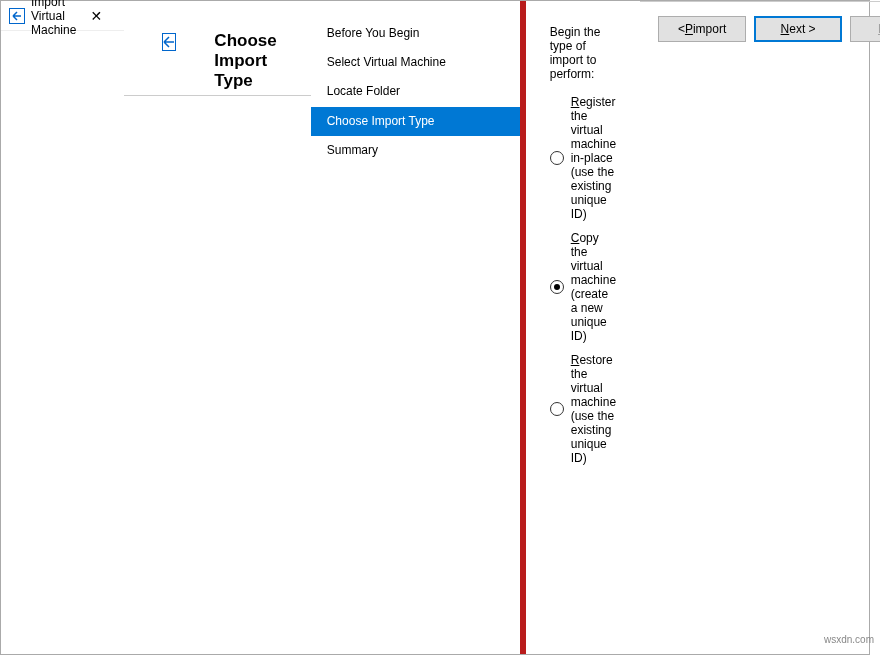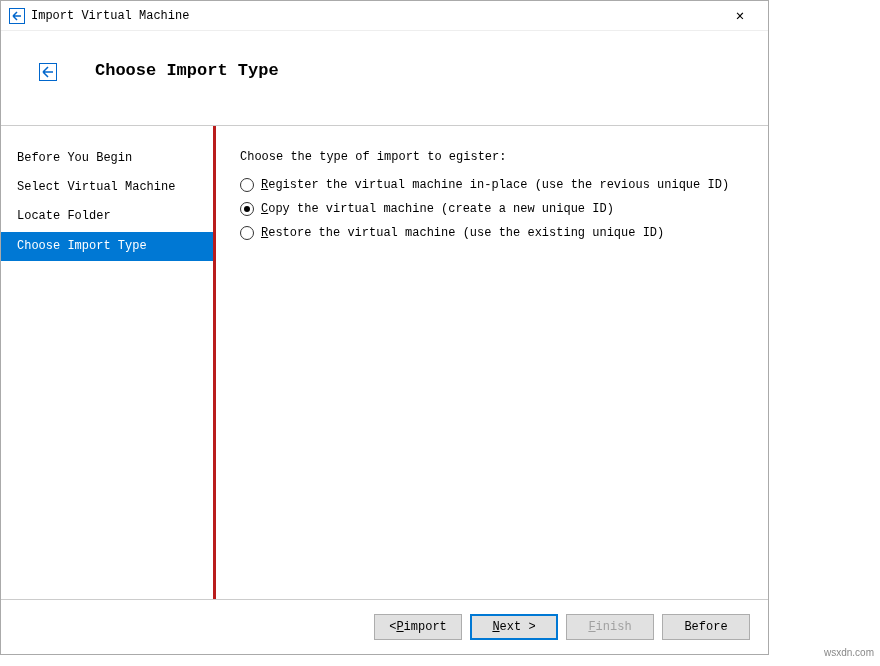--- a/index.html
+++ b/index.html
@@ -10,28 +10,26 @@
     body {
       font-family: "Segoe UI", Tahoma, sans-serif;
       font-size: 12px;
       background: #fff;
       width: 880px;
       height: 666px;
       position: relative;
       overflow: hidden;
     }
     .window {
-      width: 769px;
+      width: 870px;
       height: 655px;
       border: 1px solid #aaa;
       background: #fff;
       position: relative;
       display: flex;
-      flex-direction: column;
-      font-family: Liberation Mono, monospace;
     }
     .titlebar {
       height: 30px;
       display: flex;
       align-items: center;
       padding: 0 8px;
       border-bottom: 1px solid #eee;
     }
     .titlebar .app-icon {
       width: 16px;
@@ -87,21 +85,21 @@
       margin-left: 38px;
     }
     .body {
       flex: 1;
       display: flex;
       background: #fff;
     }
     .sidebar {
       width: 215px;
       padding: 18px 0;
-      border-right: 3px solid #b91c1c;
+      border-right: 6px solid #b91c1c;
     }
     .sidebar .step {
       padding: 5px 16px;
       font-size: 12px;
       color: #000;
       cursor: pointer;
       line-height: 1.6;
     }
     .sidebar .step.active {
       background: #0078d4;
@@ -175,21 +173,21 @@
     .btn .ul { text-decoration: underline; }
     .btn.default {
       border: 2px solid #0078d4;
     }
     .btn.disabled {
       color: #a0a0a0;
       cursor: default;
     }
     .watermark {
       position: absolute;
-      bottom: 8px;
+      bottom: 21px;
       right: 6px;
       font-size: 10px;
       color: #888;
     }
   </style>
 </head>
 <body>
 
 <div class="window">
 
@@ -211,29 +209,30 @@
     </span>
     <h1>Choose Import Type</h1>
   </div>
 
   <div class="body">
     <div class="sidebar">
       <div class="step"><span>Before You Begin</span></div>
       <div class="step"><span>Select Virtual Machine</span></div>
       <div class="step"><span>Locate Folder</span></div>
       <div class="step active"><span>Choose Import Type</span></div>
+      <div class="step"><span>Summary</span></div>
     </div>
 
     <div class="content">
-      <div class="instruction">Choose the type of import to egister:</div>
+      <div class="instruction">Begin the type of import to perform:</div>
       <div class="radio-group">
 
         <label class="radio-row">
           <span class="radio-outer"></span>
-          <span class="radio-label"><span class="ul">R</span><span>egister the virtual machine in-place (use the revious unique ID)</span></span>
+          <span class="radio-label"><span class="ul">R</span><span>egister the virtual machine in-place (use the existing unique ID)</span></span>
         </label>
 
         <label class="radio-row">
           <span class="radio-outer">
               <span class="radio-inner"></span>
             </span>
           <span class="radio-label"><span class="ul">C</span><span>opy the virtual machine (create a new unique ID)</span></span>
         </label>
 
         <label class="radio-row">

